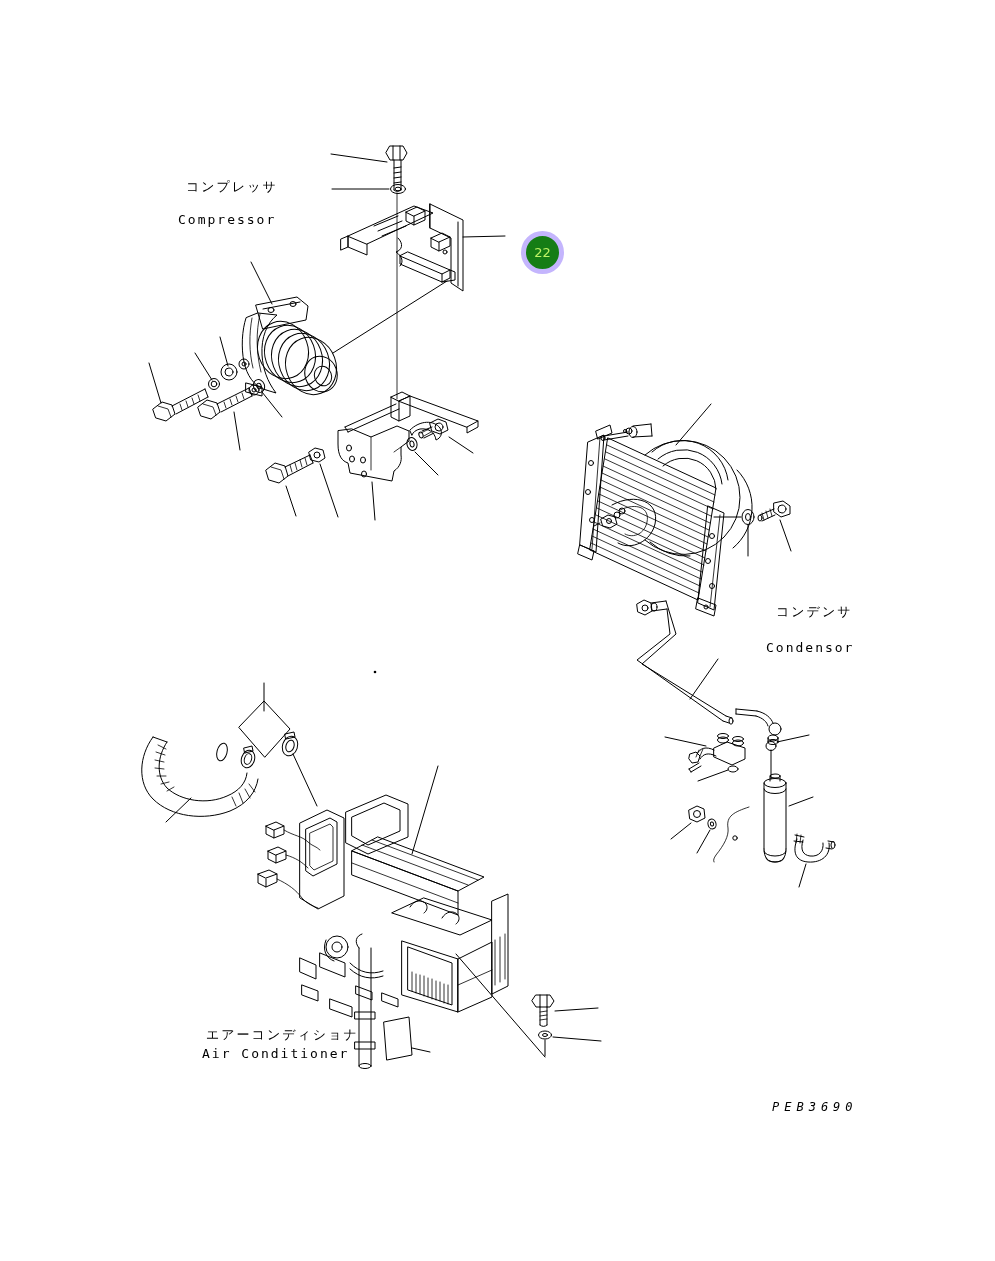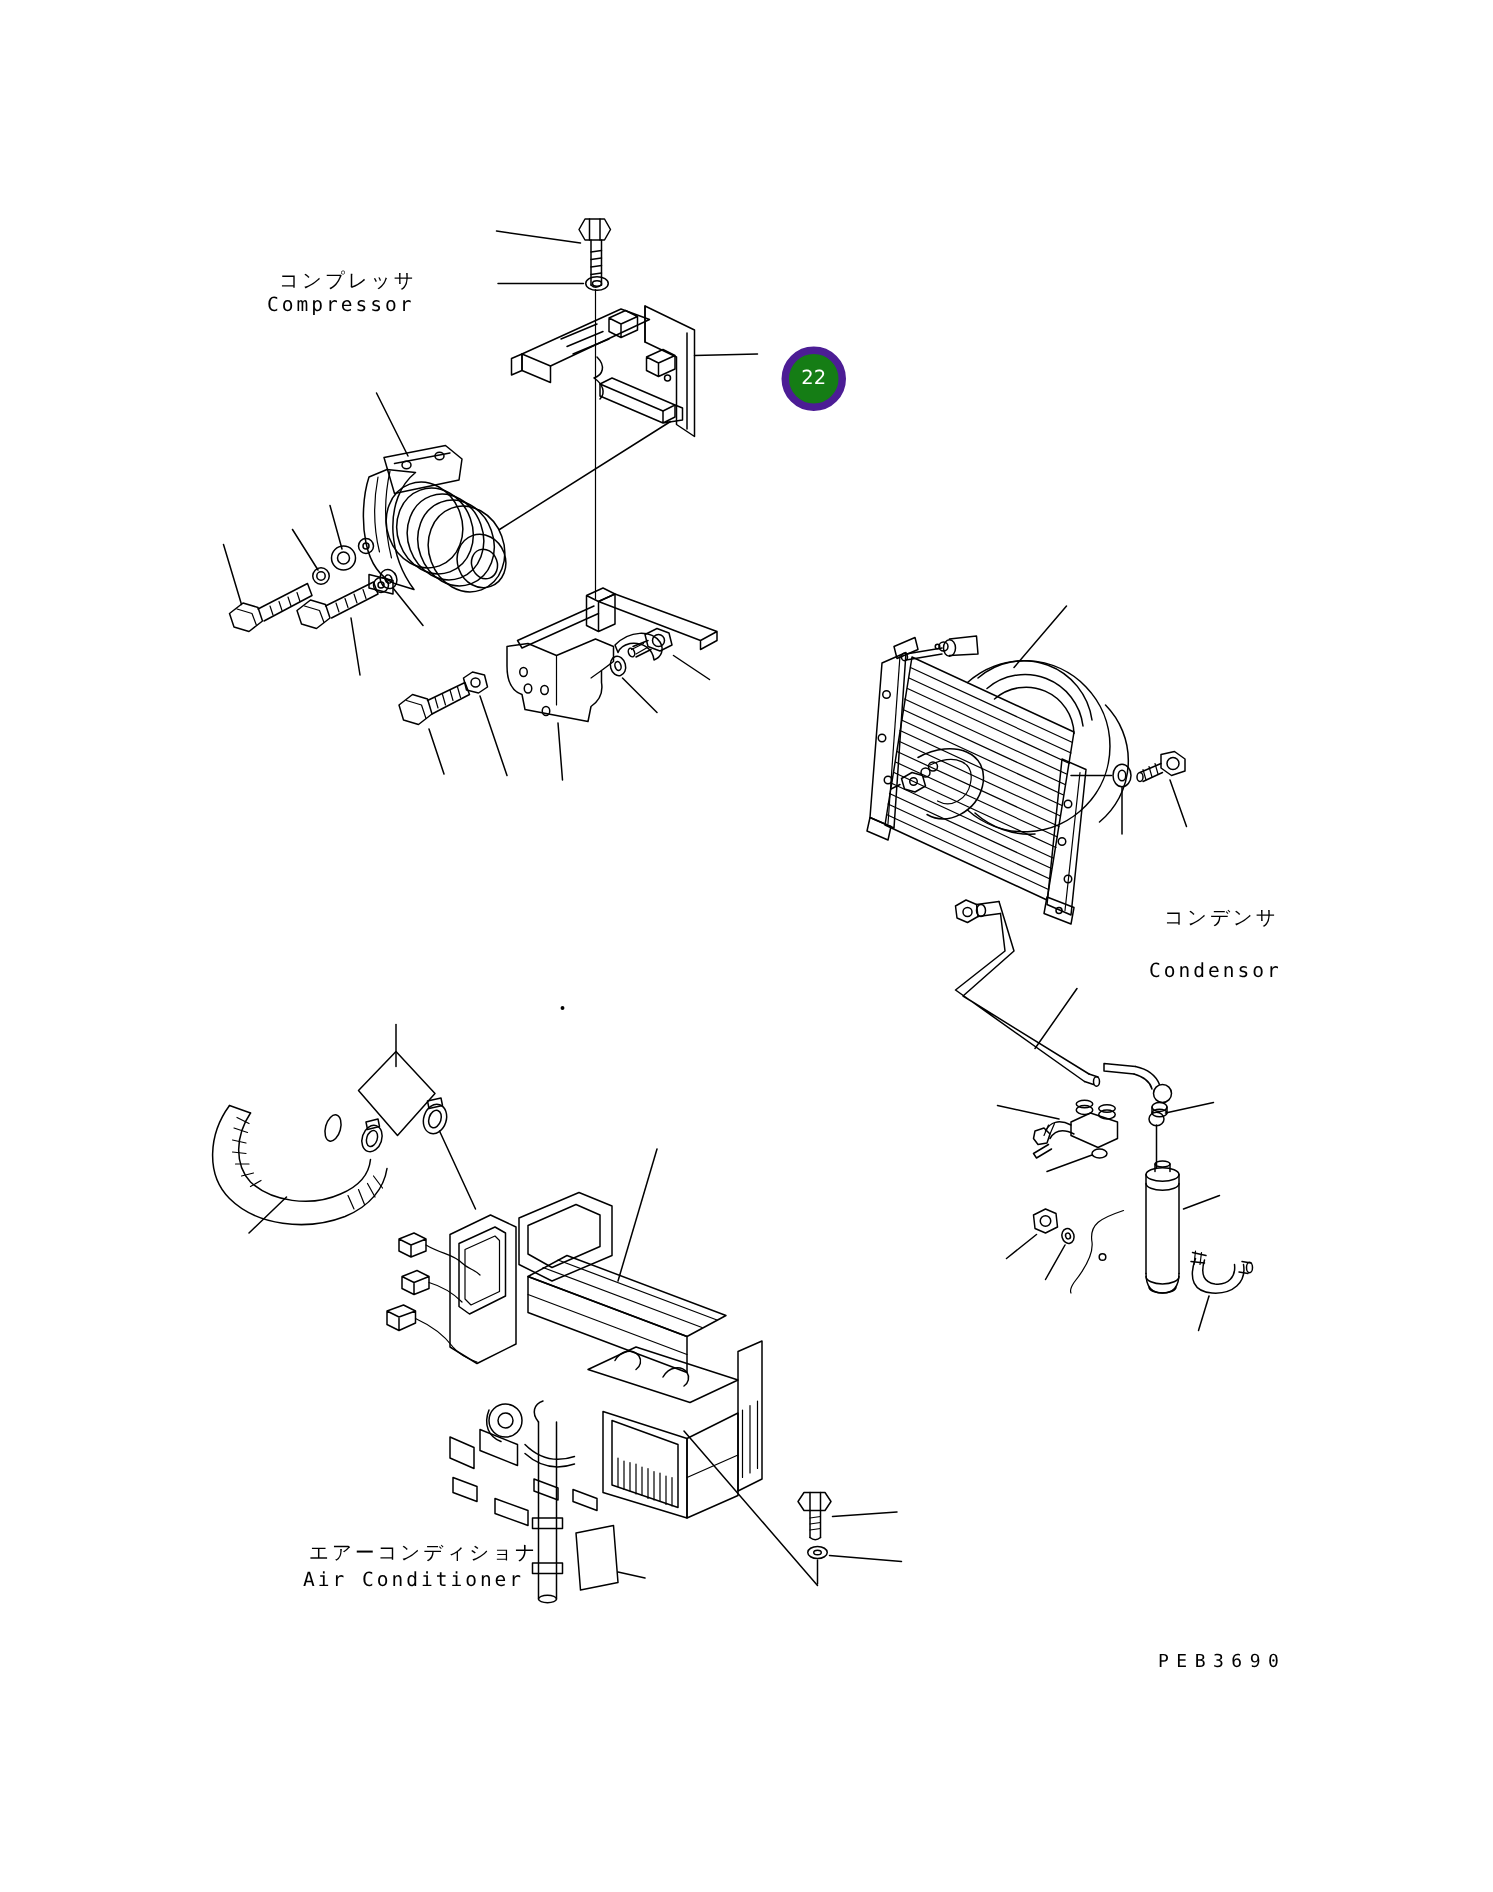--- a/index.html
+++ b/index.html
@@ -5,25 +5,25 @@
   html,body{margin:0;padding:0;background:#fff;}
   .stage{position:relative;width:995px;height:1261px;background:#ffffff;overflow:hidden;
          font-family:"DejaVu Sans Mono",monospace;}
   svg.art{position:absolute;left:0;top:0;}
   .ln{stroke:#000;fill:none;stroke-width:1;stroke-linecap:round;stroke-linejoin:round;}
   .thin{stroke-width:.8;}
   .dot{fill:#000;stroke:none;}
   .label{position:absolute;color:#000;white-space:nowrap;}
   .jp{font-size:13px;letter-spacing:2px;font-family:Liberation Serif, serif;}
   .en{font-size:13px;letter-spacing:2px;}
-  .code{font-size:12px;letter-spacing:5px;}
+  .code{font-size:12px;letter-spacing:5px;font-style:italic;}
   .callout{position:absolute;left:521px;top:231px;width:33px;height:33px;
-           background:#157d15;border:5px solid #4c1d95;border-radius:50%;
+           background:#157d15;border:5px solid #c4b5fd;border-radius:50%;
            display:flex;align-items:center;justify-content:center;
-           color:#ffffff;font-size:13px;font-family:"DejaVu Sans",sans-serif;cursor:pointer;}
+           color:#bef264;font-size:13px;font-family:"DejaVu Sans",sans-serif;cursor:pointer;}
 </style>
 </head>
 <body>
 
 <div class="stage">
 
 <svg class="art" width="995" height="1261" viewBox="0 0 995 1261">
 
   <g>
 
@@ -327,21 +327,21 @@
       <path class="ln" d="M540,1025 Q543.5,1028 547,1025"></path>
       <ellipse class="ln" cx="545" cy="1035" rx="6.5" ry="4"></ellipse>
       <ellipse class="ln" cx="545" cy="1035" rx="2.5" ry="1.5"></ellipse>
       <path class="ln" d="M545,1040 V1056"></path>
       <path class="ln" d="M555,1011 L598,1008 M553,1037 L601,1041"></path>
     </g>
   </g>
 </svg>
 
 <div class="label jp" style="left:186px;top:178px">コンプレッサ</div>
-<div class="label en" style="left:178px;top:196px">Compressor</div>
+<div class="label en" style="left:178px;top:212px">Compressor</div>
 
 <div class="label jp" style="left:776px;top:603px">コンデンサ</div>
 <div class="label en" style="left:766px;top:640px">Condensor</div>
 
 <div class="label jp" style="left:206px;top:1026px">エアーコンディショナ</div>
 <div class="label en" style="left:202px;top:1046px">Air Conditioner</div>
 
 <div class="label code" style="left:772px;top:1100px">PEB3690</div>
 
 <div class="callout">22</div>

